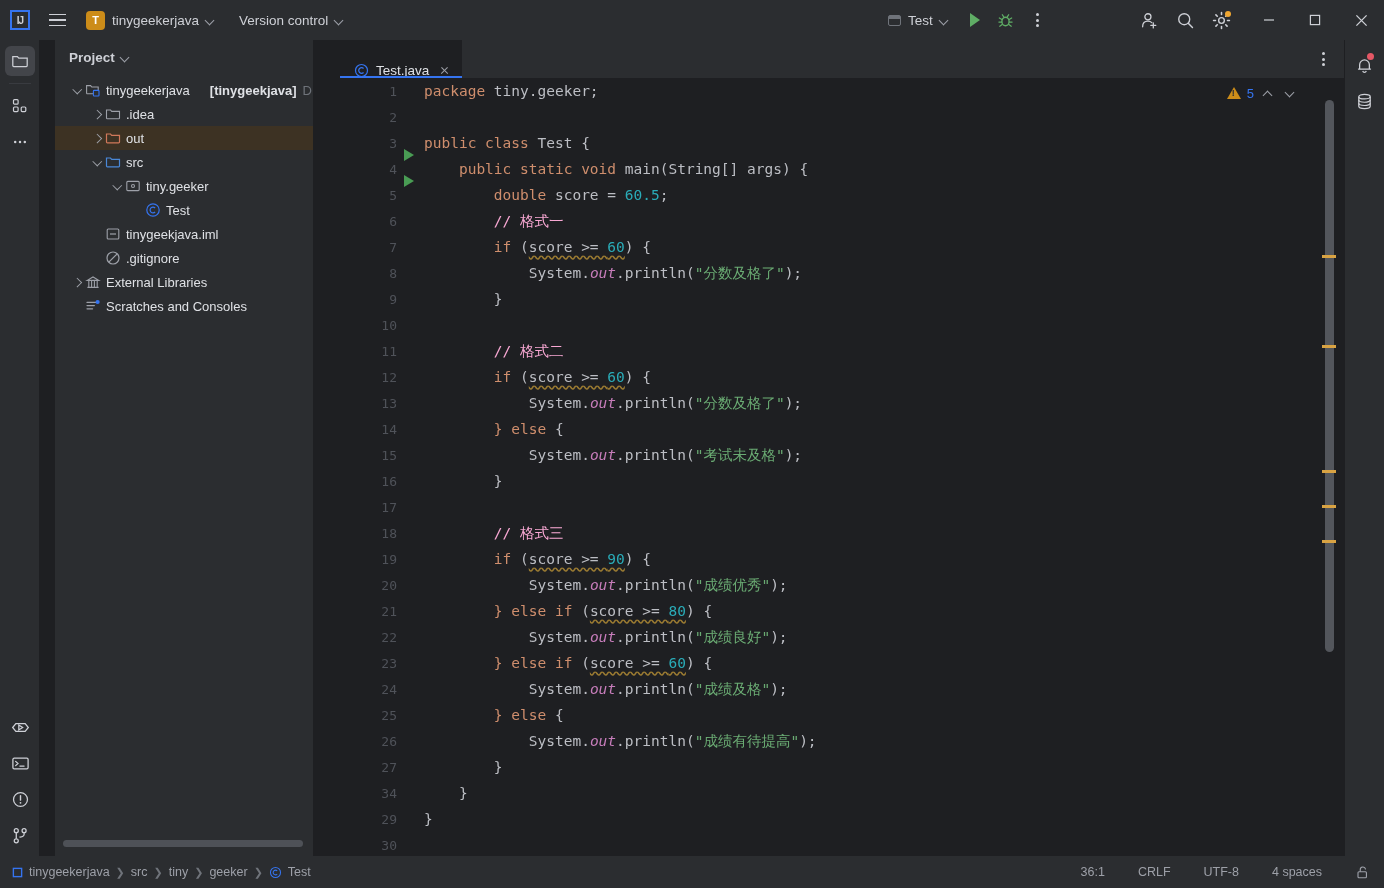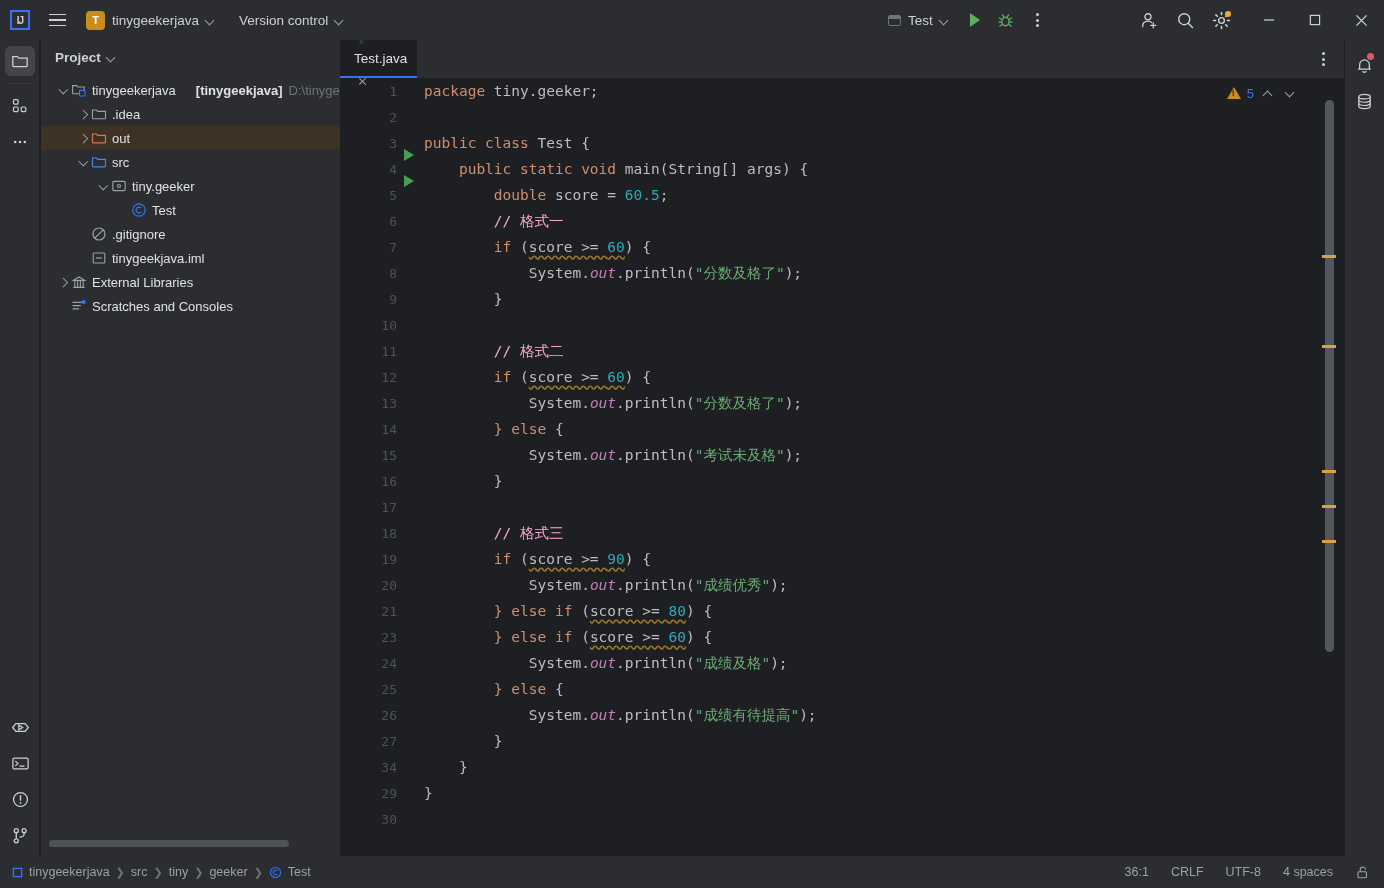--- a/index.html
+++ b/index.html
@@ -104,21 +104,21 @@
   .rail-btn {
     width: 30px; height: 30px; margin: 6px auto 0; border-radius: 6px;
     display: flex; align-items: center; justify-content: center; cursor: pointer;
   }
   .rail-btn.active { background: #43454a; }
   .rail-sep { width: 22px; height: 1px; background: #393b40; margin: 7px auto; }
   .rail-bottom { position: absolute; bottom: 6px; left: 0; width: 40px; }
 
   
   .project-panel {
-    position: absolute; left: 41px; top: 40px; width: 299px; height: 816px;
+    position: absolute; left: 55px; top: 40px; width: 258px; height: 816px;
     background: #2b2d30; overflow: hidden;
   }
   .panel-header {
     height: 34px; display: flex; align-items: center; padding-left: 14px; gap: 6px;
   }
   .panel-title { color: #ced0d6; font-size: 13.5px; font-weight: bold; }
   .tree { padding-top: 4px; font-size: 13px; color: #dfe1e5; }
   .tree-row {
     height: 24px; display: flex; align-items: center; cursor: pointer;
     white-space: nowrap; padding-right: 6px;
@@ -152,22 +152,22 @@
   
   .editor-area {
     position: absolute; left: 340px; top: 40px; width: 1004px; height: 816px;
     background: #1e1f22;
   }
   .tabbar {
     position: relative; height: 38px; background: #2b2d30;
     display: flex; align-items: stretch;
   }
   .tab {
-    display: flex; align-items: flex-start; gap: 7px; padding: 0 10px 0 14px;
-    background: #1e1f22; position: relative; cursor: pointer; flex-direction: column;
+    display: flex; align-items: flex-end; gap: 7px; padding: 0 10px 0 14px;
+    background: #1e1f22; position: relative; cursor: pointer;
   }
   .tab::after {
     content: ''; position: absolute; left: 0; bottom: 0; right: 0; height: 2px;
     background: #3574f0;
   }
   .tab-label { color: #dfe1e5; font-size: 13.5px; }
   .tab-close {
     width: 16px; height: 16px; position: relative; border-radius: 3px; cursor: pointer;
   }
   .tab-close::before, .tab-close::after {
@@ -268,21 +268,21 @@
   .statusbar {
     position: absolute; left: 0; bottom: 0; width: 1384px; height: 32px;
     background: #2b2d30; display: flex; align-items: center;
     font-size: 12.5px; color: #9da0a8;
   }
   .crumbs { display: flex; align-items: center; gap: 6px; margin-left: 12px; }
   .crumb { color: #9da0a8; cursor: pointer; }
   .crumb-sep { color: #6f737a; font-size: 11px; }
   .status-right {
     margin-left: auto; display: flex; 
-    gap: 22px; padding-right: 14px;
+    gap: 33px; padding-right: 14px;
   }
   .sitem { cursor: pointer; }
 </style>
 </head>
 <body>
 
 <div id="app">
 
   <div class="titlebar">
     <div class="tb-left">
@@ -472,32 +472,32 @@
           <span class="arrow"></span>
           <svg viewBox="0 0 16 16" class="ticon">
             <circle cx="8" cy="8" r="6.2" fill="none" stroke="#3574f0" stroke-width="1.2"></circle>
             <path d="M10.1 6 A2.9 2.9 0 1 0 10.1 10" fill="none" stroke="#3574f0" stroke-width="1.2"></path>
           </svg>
           <span class="tlabel">Test</span>
         </div>
         <div class="tree-row" style="padding-left: 34px;">
           <span class="arrow"></span>
           <svg viewBox="0 0 16 16" class="ticon">
+            <rect x="2.2" y="3" width="11.6" height="10" rx="1" fill="none" stroke="#9da0a8" stroke-width="1.1"></rect>
+            <path d="M5 8 H11" stroke="#9da0a8" stroke-width="1.2"></path>
+          </svg>
+          <span class="tlabel">tinygeekjava.iml</span>
+        </div>
+        <div class="tree-row" style="padding-left: 34px;">
+          <span class="arrow"></span>
+          <svg viewBox="0 0 16 16" class="ticon">
             <circle cx="8" cy="8" r="6" fill="none" stroke="#9da0a8" stroke-width="1.2"></circle>
             <path d="M3.8 12.2 L12.2 3.8" stroke="#9da0a8" stroke-width="1.2"></path>
           </svg>
           <span class="tlabel">.gitignore</span>
-        </div>
-        <div class="tree-row" style="padding-left: 34px;">
-          <span class="arrow"></span>
-          <svg viewBox="0 0 16 16" class="ticon">
-            <rect x="2.2" y="3" width="11.6" height="10" rx="1" fill="none" stroke="#9da0a8" stroke-width="1.1"></rect>
-            <path d="M5 8 H11" stroke="#9da0a8" stroke-width="1.2"></path>
-          </svg>
-          <span class="tlabel">tinygeekjava.iml</span>
         </div>
         <div class="tree-row" style="padding-left: 14px;">
           <span class="arrow right"></span>
           <svg viewBox="0 0 16 16" class="ticon">
             <path d="M2.4 13.4 H13.6 M3.8 13.4 V7 M6.6 13.4 V7 M9.4 13.4 V7 M12.2 13.4 V7" fill="none" stroke="#9da0a8" stroke-width="1.1"></path>
             <path d="M2.2 6.4 L8 3 L13.8 6.4 Z" fill="none" stroke="#9da0a8" stroke-width="1.1"></path>
           </svg>
           <span class="tlabel">External Libraries</span>
         </div>
         <div class="tree-row" style="padding-left: 14px;">
@@ -687,20 +687,27 @@
             </div>
             <div class="gutter-run"></div>
             <span class="code-text"><span class="ident">            System.</span><span class="fld">out</span><span class="ident">.println(</span><span class="str">"成绩优秀"</span><span class="ident">);</span></span>
           </div>
           <div class="cl">
             <div class="gutter">
               <span class="lnum">21</span>
             </div>
             <div class="gutter-run"></div>
             <span class="code-text"><span class="kw">        } else if </span><span class="ident">(</span><span class="ident warnu">score &gt;= </span><span class="num warnu">80</span><span class="ident">) {</span></span>
+          </div>
+          <div class="cl">
+            <div class="gutter">
+              <span class="lnum">22</span>
+            </div>
+            <div class="gutter-run"></div>
+            <span class="code-text"><span class="ident">            System.</span><span class="fld">out</span><span class="ident">.println(</span><span class="str">"成绩良好"</span><span class="ident">);</span></span>
           </div>
           <div class="cl">
             <div class="gutter">
               <span class="lnum">23</span>
             </div>
             <div class="gutter-run"></div>
             <span class="code-text"><span class="kw">        } else if </span><span class="ident">(</span><span class="ident warnu">score &gt;= </span><span class="num warnu">60</span><span class="ident">) {</span></span>
           </div>
           <div class="cl">
             <div class="gutter">

